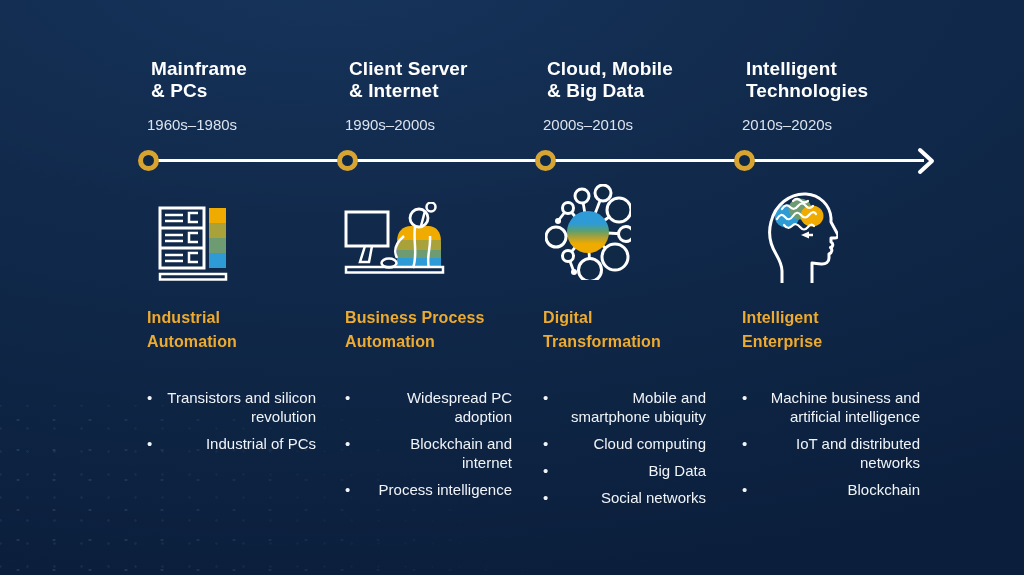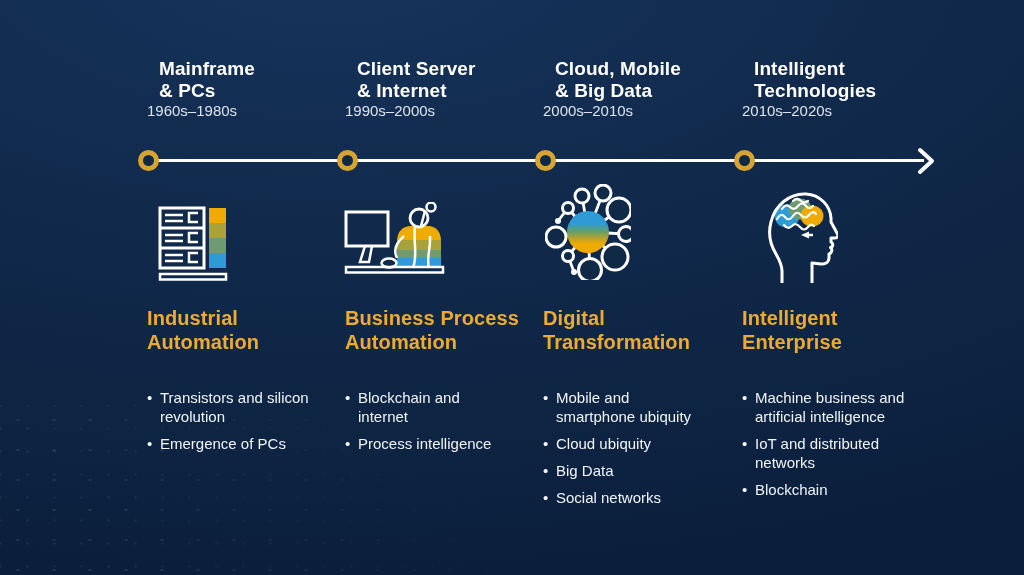--- a/index.html
+++ b/index.html
@@ -21,34 +21,34 @@
   }
   .timeline-line { position:absolute; left:148px; top:159px; width:776px; height:3px; background:#fff; }
   .timeline-arrow { position:absolute; left:916px; top:147px; }
   .timeline-dot {
     position:absolute; top:150px; width:21px; height:21px; box-sizing:border-box;
     border:5px solid var(--ring_gold,#D8A431); border-radius:50%;
     background:#0f2846;
   }
   .col { position:absolute; top:0; width:196px; height:575px; }
   .era {
-    position:absolute; top:58px; left:12px; color:#fff; font-weight:bold;
+    position:absolute; top:58px; left:4px; color:#fff; font-weight:bold;
     font-size:19px; line-height:22px; white-space:pre-line; letter-spacing:0.1px;
   }
-  .years { position:absolute; top:102px; left:0; color:var(--text_dim,#DCE3ED); font-size:15px; line-height:18px; }
+  .years { position:absolute; top:116px; left:0; color:var(--text_dim,#DCE3ED); font-size:15px; line-height:18px; }
   .icon-box { position:absolute; }
   .phase-title {
     position:absolute; top:306px; left:0; color:var(--gold,#EEAB2E); font-weight:bold;
-    font-size:20px; line-height:24px; white-space:pre-line; letter-spacing:0.1px;
+    font-size:16px; line-height:24px; white-space:pre-line; letter-spacing:0.1px;
   }
   .bullets {
     position:absolute; top:388px; left:0; margin:0; padding:0; list-style:none;
     color:#f1f4f8; font-size:15px; line-height:19px;
   }
-  .bullets li { position:relative; padding-left:13px; margin-bottom:8px; }
+  .bullets li { position:relative; padding-left:13px; margin-bottom:8px;text-align:right; }
   .bullets li::before { content:"\2022"; position:absolute; left:0; top:0; color:#f1f4f8; }
   .stop-gold  { stop-color: var(--gold_icon,#F0AB00); }
   .stop-olive { stop-color: var(--olive,#A9A139); }
   .stop-green { stop-color: var(--green,#6E9B72); }
   .stop-blue  { stop-color: var(--blue,#2E9BD6); }
   .net-circle { fill:#102947; stroke:#fff; stroke-width:3; }
   .wline { stroke:#fff; fill:none; }
 </style>
 </head>
 <body>
@@ -115,21 +115,21 @@
         <rect x="51" y="17" width="17" height="15" fill="var(--olive,#A9A139)"></rect>
         <rect x="51" y="32" width="17" height="15" fill="var(--green,#6E9B72)"></rect>
         <rect x="51" y="47" width="17" height="15" fill="var(--blue,#2E9BD6)"></rect>
         <rect x="2" y="68" width="66" height="5.5" class="wline" stroke-width="2.5"></rect>
       </svg>
     </div>
     <div class="phase-title">Industrial
 Automation</div>
     <ul class="bullets" style="width:169px">
       <li>Transistors and silicon revolution</li>
-      <li>Emergence of PCs</li>
+      <li>Industrial of PCs</li>
     </ul>
   </div>
 
   <div class="col" style="left:345px">
     <div class="era">Client Server
 &amp; Internet</div>
     <div class="years">1990s–2000s</div>
     <div class="icon-box" style="left:-1px; top:202px">
       <svg width="102" height="74" viewBox="0 0 102 74">
         <path d="M53,66 L53,40 C53,29 59,24 67,24 L85,24 C93,25 97,30 97,40 L97,66 Z" fill="url(#grad-body)"></path>
@@ -141,20 +141,21 @@
         <line x1="81" y1="9" x2="77" y2="24" class="wline" stroke-width="2.5"></line>
         <rect x="2" y="10" width="42" height="34" class="wline" stroke-width="3"></rect>
         <path d="M21,44 L16,60 L25,60 L28,44" class="wline" stroke-width="2.5"></path>
         <ellipse cx="45" cy="61" rx="7.5" ry="4.5" class="wline" stroke-width="2.5"></ellipse>
         <rect x="2" y="65" width="97" height="5.5" class="wline" stroke-width="2.5"></rect>
       </svg>
     </div>
     <div class="phase-title">Business Process
 Automation</div>
     <ul class="bullets" style="width:167px">
+      <li>Widespread PC adoption</li>
       <li>Blockchain and internet</li>
       <li>Process intelligence</li>
     </ul>
   </div>
 
   <div class="col" style="left:543px">
     <div class="era">Cloud, Mobile
 &amp; Big Data</div>
     <div class="years">2000s–2010s</div>
     <div class="icon-box" style="left:2px; top:184px">
@@ -183,21 +184,21 @@
         <circle cx="23" cy="72" r="5.5" class="net-circle"></circle>
         <circle cx="13" cy="37" r="3" fill="#fff"></circle>
         <circle cx="29" cy="88" r="3" fill="#fff"></circle>
         <circle cx="43" cy="48" r="21" fill="url(#grad-net)"></circle>
       </svg>
     </div>
     <div class="phase-title">Digital
 Transformation</div>
     <ul class="bullets" style="width:163px">
       <li>Mobile and smartphone ubiquity</li>
-      <li>Cloud ubiquity</li>
+      <li>Cloud computing</li>
       <li>Big Data</li>
       <li>Social networks</li>
     </ul>
   </div>
 
   <div class="col" style="left:742px">
     <div class="era">Intelligent
 Technologies</div>
     <div class="years">2010s–2020s</div>
     <div class="icon-box" style="left:18px; top:183px">

